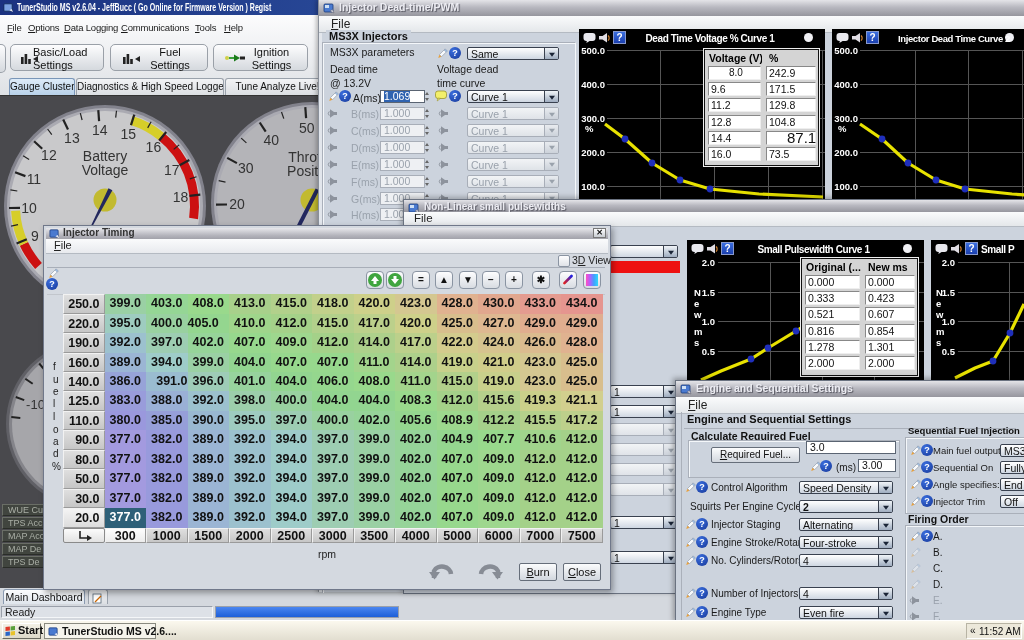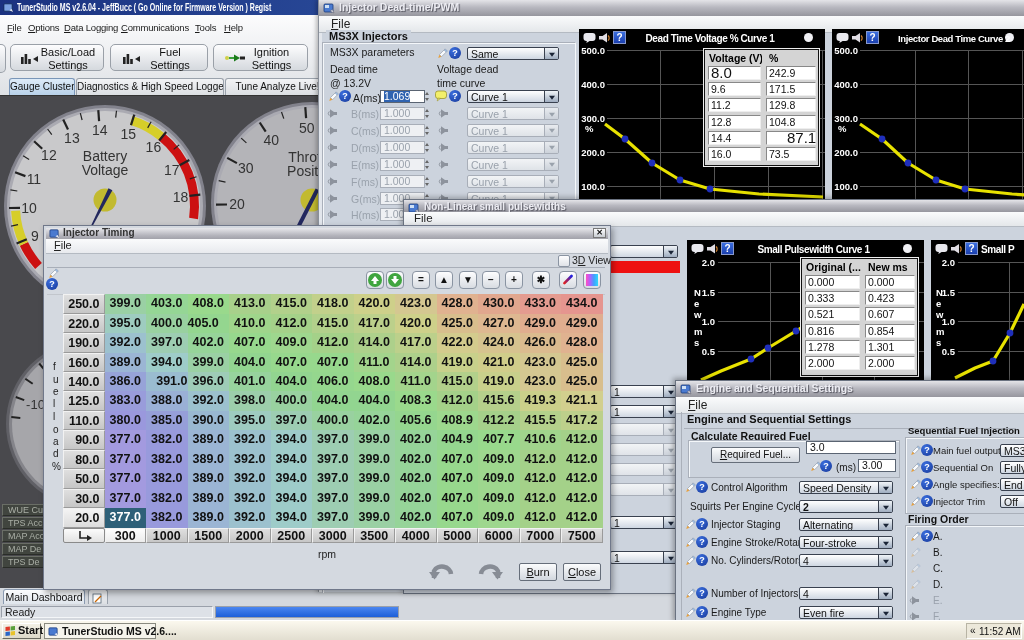--- a/index.html
+++ b/index.html
@@ -9,21 +9,21 @@
         </svg>
         <div style="position:absolute;left:17px;top:1px;font-weight:bold;font-size:10.5px;color:#fff;white-space:nowrap;transform:scaleX(0.67);transform-origin:left top">TunerStudio MS v2.6.04 - JeffBucc ( Go Online for Firmware Version ) Regist</div>
       </div>
       <div style="position:absolute;left:0;top:15px;width:1024px;height:80px;background:linear-gradient(#fcfcfd,#dee1e5)"></div>
       <div style="position:absolute;left:7px;top:22px;font-size:9.5px;letter-spacing:-0.2px;color:#1a1a1a;white-space:nowrap"><u>F</u>ile</div>
       <div style="position:absolute;left:28px;top:22px;font-size:9.5px;letter-spacing:-0.2px;color:#1a1a1a;white-space:nowrap"><u>O</u>ptions</div>
       <div style="position:absolute;left:64px;top:22px;font-size:9.5px;letter-spacing:-0.2px;color:#1a1a1a;white-space:nowrap"><u>D</u>ata Logging</div>
       <div style="position:absolute;left:121px;top:22px;font-size:9.5px;letter-spacing:-0.2px;color:#1a1a1a;white-space:nowrap"><u>C</u>ommunications</div>
       <div style="position:absolute;left:195px;top:22px;font-size:9.5px;letter-spacing:-0.2px;color:#1a1a1a;white-space:nowrap"><u>T</u>ools</div>
       <div style="position:absolute;left:224px;top:22px;font-size:9.5px;letter-spacing:-0.2px;color:#1a1a1a;white-space:nowrap"><u>H</u>elp</div>
-      <div style="position:absolute;left:10px;top:44px;width:94px;height:27px;box-sizing:border-box;border:1px solid #9aa0a8;border-radius:5px;background:linear-gradient(#fdfdfe,#d5d9de);font-size:11px;color:#111;text-align:center;line-height:13px;padding-top:1px;padding-left:22px">Basic/Load<br>Settings</div>
+      <div style="position:absolute;left:10px;top:44px;width:94px;height:27px;box-sizing:border-box;border:1px solid #9aa0a8;border-radius:5px;background:linear-gradient(#fdfdfe,#d5d9de);font-size:11px;color:#111;text-align:left;line-height:13px;padding-top:1px;padding-left:22px">Basic/Load<br>Settings</div>
       <svg style="position:absolute;left:20px;top:51px" width="20" height="14" viewBox="0 0 20 14">
         <rect x="1" y="6" width="2.6" height="7" fill="#222"></rect>
         <rect x="4.6" y="3" width="2.6" height="10" fill="#222"></rect>
         <rect x="8.2" y="8" width="2.6" height="5" fill="#222"></rect>
         <path d="M13 5 L13 11 L18 8 Z" fill="#222" transform="rotate(180 15.5 8)"></path>
       </svg>
       <div style="position:absolute;left:110px;top:44px;width:98px;height:27px;box-sizing:border-box;border:1px solid #9aa0a8;border-radius:5px;background:linear-gradient(#fdfdfe,#d5d9de);font-size:11px;color:#111;text-align:center;line-height:13px;padding-top:1px;padding-left:22px">Fuel<br>Settings</div>
       <svg style="position:absolute;left:122px;top:51px" width="20" height="14" viewBox="0 0 20 14">
         <rect x="1" y="6" width="2.6" height="7" fill="#222"></rect>
         <rect x="4.6" y="3" width="2.6" height="10" fill="#222"></rect>
@@ -374,21 +374,21 @@
       <svg style="position:absolute;left:0;top:0" width="246" height="172" viewBox="0 0 246 172">
         <polyline points="26,95 46,110 73,134 101,151 131,160 180,165 244,168" fill="none" stroke="#e8e200" stroke-width="3.2" stroke-linejoin="round"></polyline>
         <circle cx="46" cy="110" r="3.4" fill="#1f2fbb"></circle>
         <circle cx="73" cy="134" r="3.4" fill="#1f2fbb"></circle>
         <circle cx="101" cy="151" r="3.4" fill="#1f2fbb"></circle>
         <circle cx="131" cy="160" r="3.4" fill="#1f2fbb"></circle>
       </svg>
       <div style="position:absolute;left:125px;top:20px;width:115px;height:117px;background:#d4d4d4;border:1px solid #111;outline:1px solid #eee;box-sizing:border-box">
         <div style="position:absolute;left:4px;top:2px;width:53px;font-weight:bold;font-size:10.5px;color:#000;white-space:nowrap;overflow:hidden">Voltage (V)</div>
         <div style="position:absolute;left:64px;top:2px;font-weight:bold;font-size:10.5px;color:#000">%</div>
-        <div style="position:absolute;left:3px;top:16.0px;width:53px;height:14px;background:#fff;border:1px solid #888;border-bottom-color:#eee;border-right-color:#eee;box-sizing:border-box;font-size:15px;line-height:12px;padding-left:2px;color:#111">8.0</div>
+        <div style="position:absolute;left:3px;top:16.0px;width:53px;height:14px;background:#fff;border:1px solid #888;border-bottom-color:#eee;border-right-color:#eee;box-sizing:border-box;font-size:10px;line-height:12px;padding-left:20px;color:#111">8.0</div>
         <div style="position:absolute;left:61px;top:16.0px;width:50px;height:14px;background:#fff;border:1px solid #888;border-bottom-color:#eee;border-right-color:#eee;box-sizing:border-box;font-size:10.5px;line-height:12px;padding-left:2px;color:#111">242.9</div>
         <div style="position:absolute;left:3px;top:32.2px;width:53px;height:14px;background:#fff;border:1px solid #888;border-bottom-color:#eee;border-right-color:#eee;box-sizing:border-box;font-size:10.5px;line-height:12px;padding-left:2px;color:#111">9.6</div>
         <div style="position:absolute;left:61px;top:32.2px;width:50px;height:14px;background:#fff;border:1px solid #888;border-bottom-color:#eee;border-right-color:#eee;box-sizing:border-box;font-size:10.5px;line-height:12px;padding-left:2px;color:#111">171.5</div>
         <div style="position:absolute;left:3px;top:48.4px;width:53px;height:14px;background:#fff;border:1px solid #888;border-bottom-color:#eee;border-right-color:#eee;box-sizing:border-box;font-size:10.5px;line-height:12px;padding-left:2px;color:#111">11.2</div>
         <div style="position:absolute;left:61px;top:48.4px;width:50px;height:14px;background:#fff;border:1px solid #888;border-bottom-color:#eee;border-right-color:#eee;box-sizing:border-box;font-size:10.5px;line-height:12px;padding-left:2px;color:#111">129.8</div>
         <div style="position:absolute;left:3px;top:64.6px;width:53px;height:14px;background:#fff;border:1px solid #888;border-bottom-color:#eee;border-right-color:#eee;box-sizing:border-box;font-size:10.5px;line-height:12px;padding-left:2px;color:#111">12.8</div>
         <div style="position:absolute;left:61px;top:64.6px;width:50px;height:14px;background:#fff;border:1px solid #888;border-bottom-color:#eee;border-right-color:#eee;box-sizing:border-box;font-size:10.5px;line-height:12px;padding-left:2px;color:#111">104.8</div>
         <div style="position:absolute;left:3px;top:80.8px;width:53px;height:14px;background:#fff;border:1px solid #888;border-bottom-color:#eee;border-right-color:#eee;box-sizing:border-box;font-size:10.5px;line-height:12px;padding-left:2px;color:#111">14.4</div>
         <div style="position:absolute;left:61px;top:80.8px;width:50px;height:14px;background:#fff;border:1px solid #888;border-bottom-color:#eee;border-right-color:#eee;box-sizing:border-box;font-size:15px;line-height:12px;padding-left:20px;color:#111">87.1</div>
         <div style="position:absolute;left:3px;top:97.0px;width:53px;height:14px;background:#fff;border:1px solid #888;border-bottom-color:#eee;border-right-color:#eee;box-sizing:border-box;font-size:10.5px;line-height:12px;padding-left:2px;color:#111">16.0</div>

